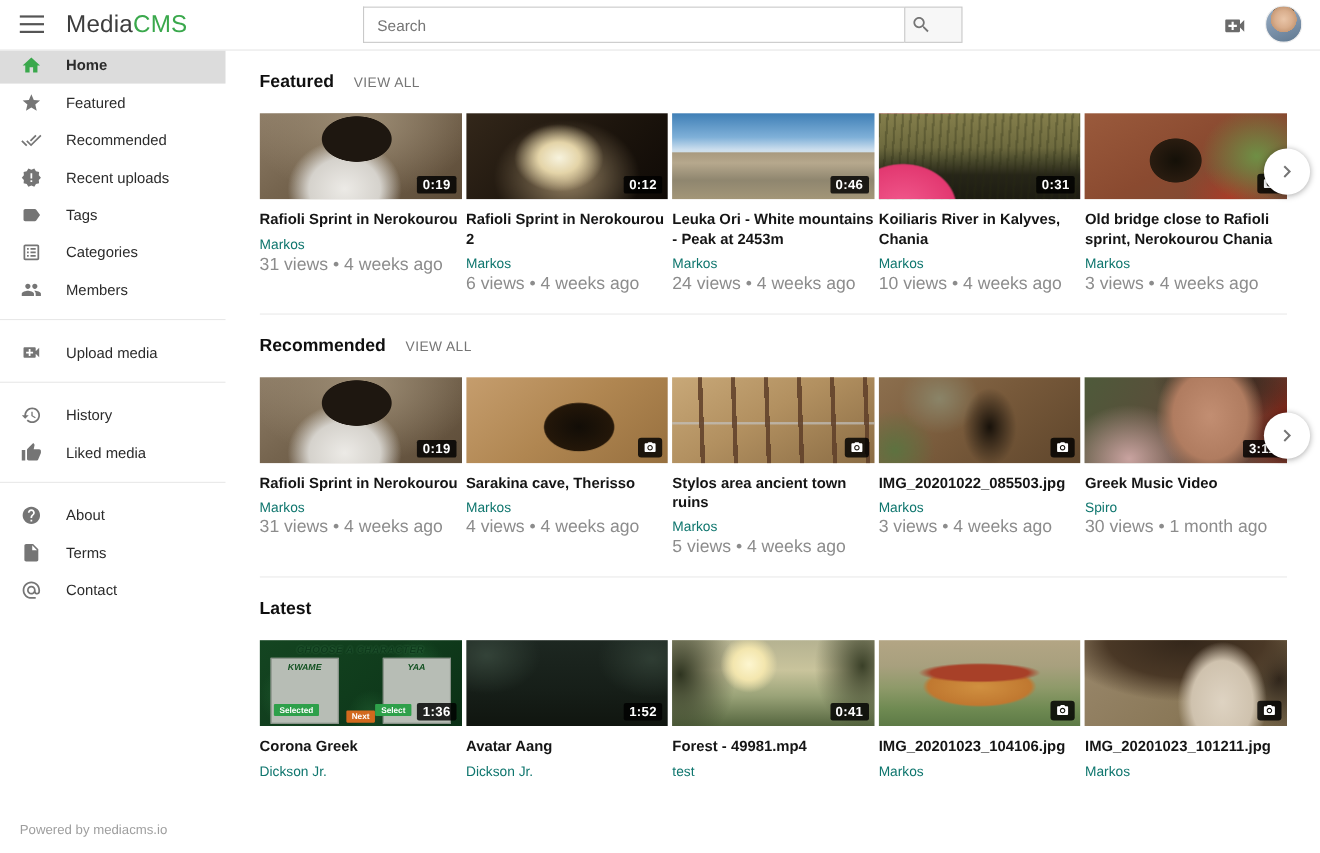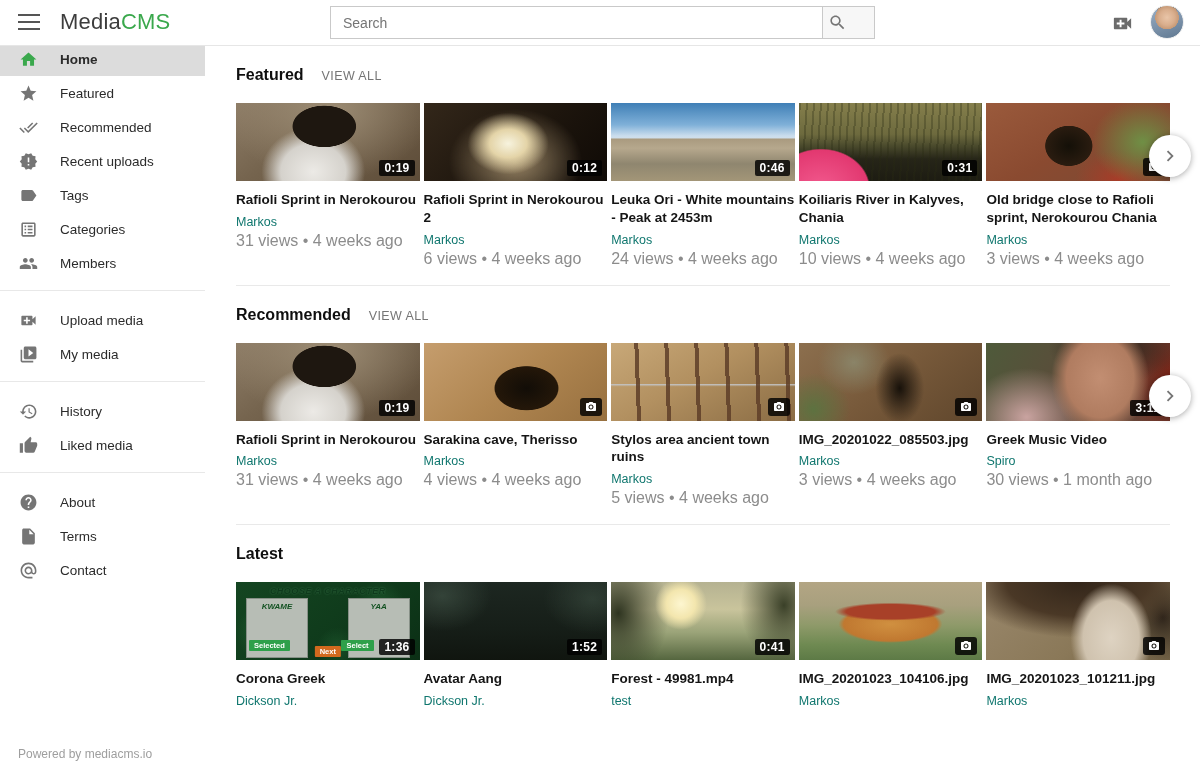--- a/index.html
+++ b/index.html
@@ -235,28 +235,20 @@
     <div class="side-divider"></div>
     <div class="side-group">
       <div class="side-item">
         <span class="icn">
             <svg viewBox="0 0 24 24">
               <path d="M17 10.5V7c0-.55-.45-1-1-1H4c-.55 0-1 .45-1 1v10c0 .55.45 1 1 1h12c.55 0 1-.45 1-1v-3.5l4 4v-11l-4 4zM14 13h-3v3H9v-3H6v-2h3V8h2v3h3v2z"></path>
             </svg>
           </span>
         <span>Upload media</span>
       </div>
-      <div class="side-item">
-        <span class="icn">
-            <svg viewBox="0 0 24 24">
-              <path d="M4 6H2v14c0 1.1.9 2 2 2h14v-2H4V6zm16-4H8c-1.1 0-2 .9-2 2v12c0 1.1.9 2 2 2h12c1.1 0 2-.9 2-2V4c0-1.1-.9-2-2-2zm-8 12.5v-9l6 4.5-6 4.5z"></path>
-            </svg>
-          </span>
-        <span>My media</span>
-      </div>
     </div>
     <div class="side-divider"></div>
     <div class="side-group">
       <div class="side-item">
         <span class="icn">
             <svg viewBox="0 0 24 24">
               <path d="M13 3c-4.97 0-9 4.03-9 9H1l3.89 3.89.07.14L9 12H6c0-3.87 3.13-7 7-7s7 3.13 7 7-3.13 7-7 7c-1.93 0-3.68-.79-4.94-2.06l-1.42 1.42C8.27 19.99 10.51 21 13 21c4.97 0 9-4.03 9-9s-4.03-9-9-9zm-1 5v5l4.28 2.54.72-1.21-3.5-2.08V8H12z"></path>
             </svg>
           </span>
         <span>History</span>

